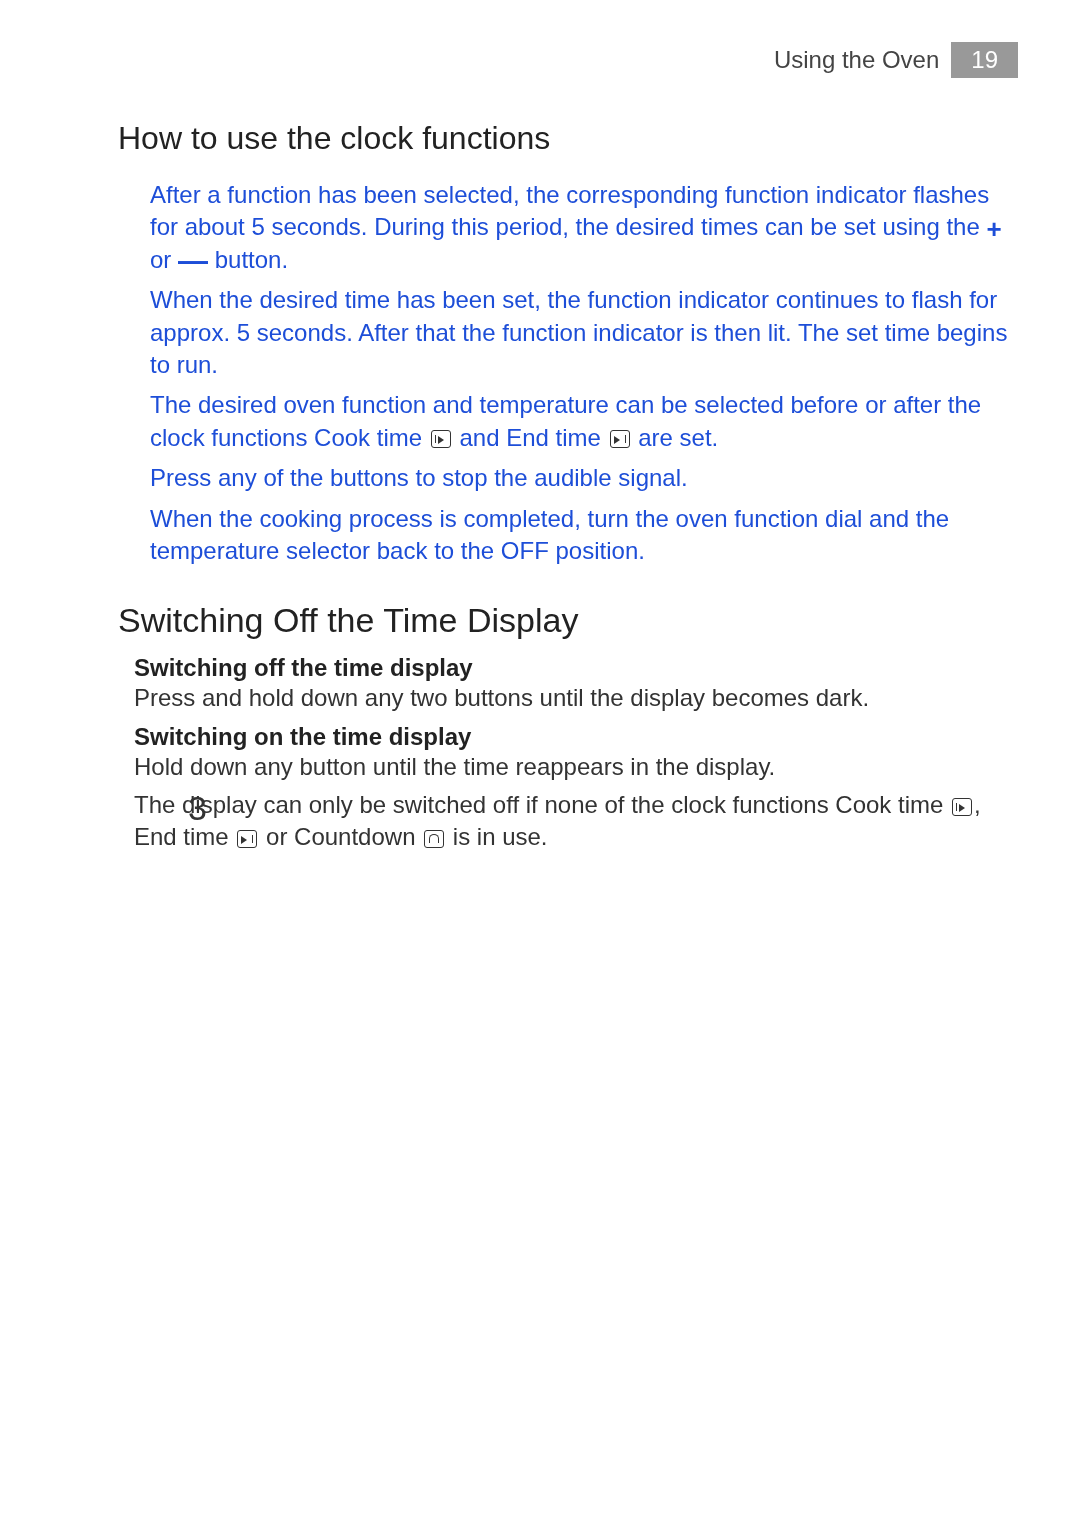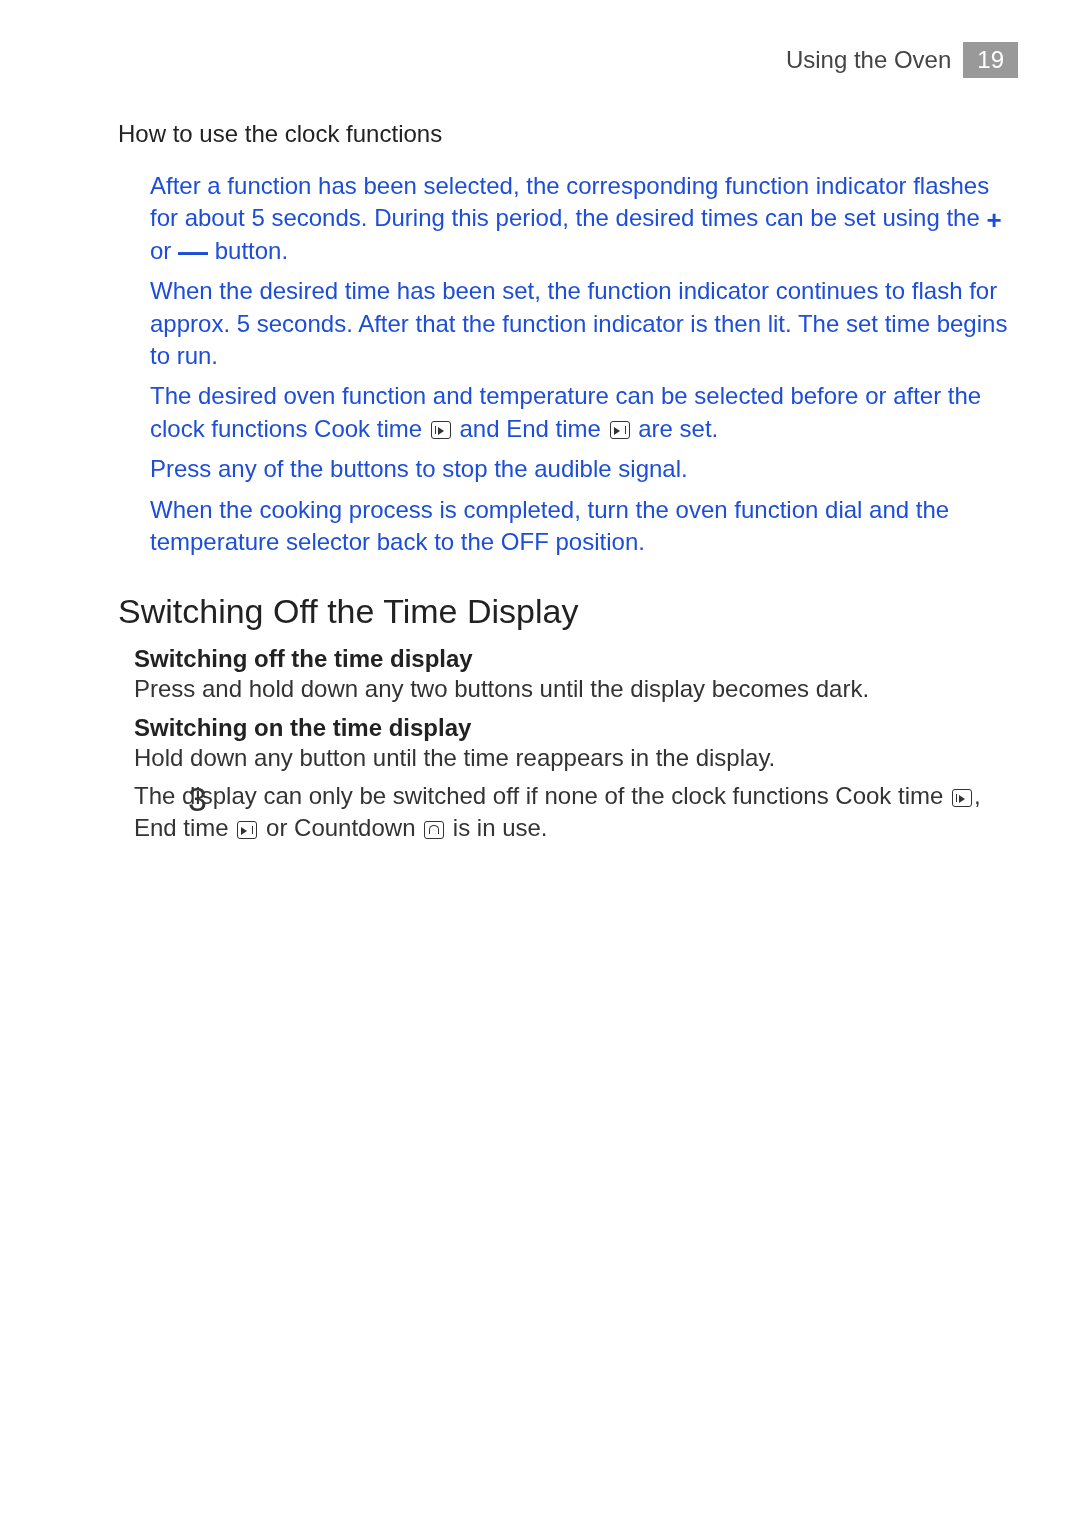--- a/index.html
+++ b/index.html
@@ -23,31 +23,31 @@
       align-items: center;
       gap: 12px;
     }
     .header-title {
       font-size: 24px;
       color: #444;
     }
     .page-number {
       background: #999;
       color: #fff;
-      padding: 4px 14px;
+      padding: 4px 20px;
       font-size: 24px;
     }
     .content {
       position: absolute;
       top: 120px;
       left: 130px;
       right: 62px;
     }
     h1 {
-      font-size: 24px;
+      font-size: 32px;
       font-weight: normal;
       color: #222;
       margin-bottom: 22px;
       margin-left: -12px;
     }
     h2 {
       font-size: 34px;
       font-weight: normal;
       color: #222;
       margin-top: 34px;

